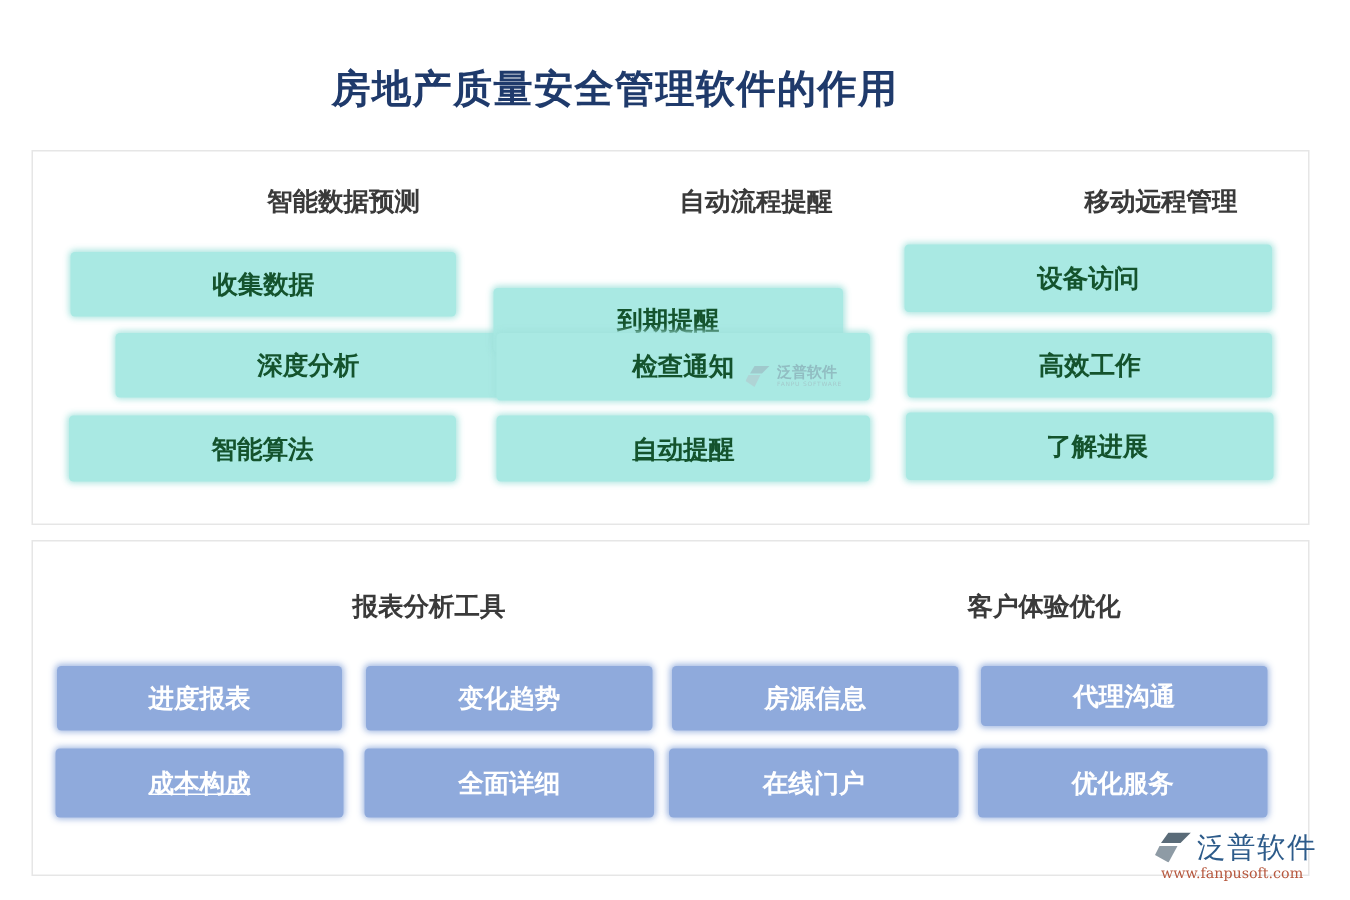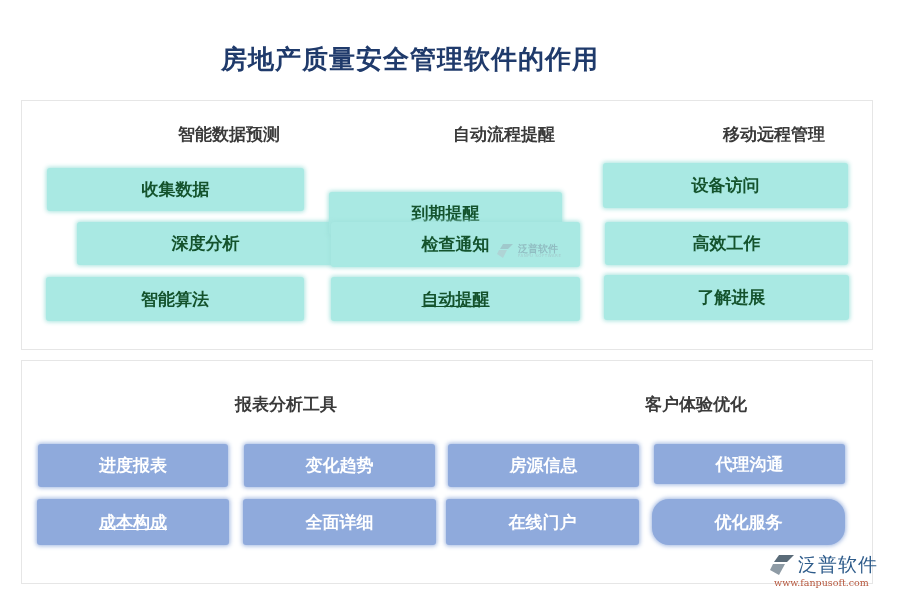--- a/index.html
+++ b/index.html
@@ -91,21 +91,21 @@
   <div class="col-head" style="left:137px; top:393px; width:200px;">报表分析工具</div>
   <div class="card blue" style="left:244px; top:444px; width:191px; height:43px;">变化趋势</div>
   <div class="card blue" style="left:38px; top:444px; width:190px; height:43px;">进度报表</div>
   <div class="card blue" style="left:37px; top:499px; width:192px; height:46px;text-decoration:underline;">成本构成</div>
   <div class="card blue" style="left:243px; top:499px; width:193px; height:46px;">全面详细</div>
 
   <div class="col-head" style="left:547px; top:393px; width:200px;">客户体验优化</div>
   <div class="card blue" style="left:448px; top:444px; width:191px; height:43px;">房源信息</div>
   <div class="card blue" style="left:654px; top:444px; width:191px; height:40px;">代理沟通</div>
   <div class="card blue" style="left:446px; top:499px; width:193px; height:46px;">在线门户</div>
-  <div class="card blue" style="left:652px; top:499px; width:193px; height:46px;border-radius:17px;">优化服务</div>
+  <div class="card blue" style="left:652px; top:499px; width:193px; height:46px;">优化服务</div>
 
   <div class="logo">
     <div class="logo-row">
       <svg width="26" height="20" viewBox="0 0 26 20">
         <path d="M9 0 L24 0 L17 7 L4 7 Z" fill="#5a6b78"></path>
         <path d="M3 9 L15 9 L9 20 L0 15 Z" fill="#8e9ba5"></path>
       </svg>
       <span class="logo-cn">泛普软件</span>
     </div>
     <span class="logo-url">www.fanpusoft.com</span>

